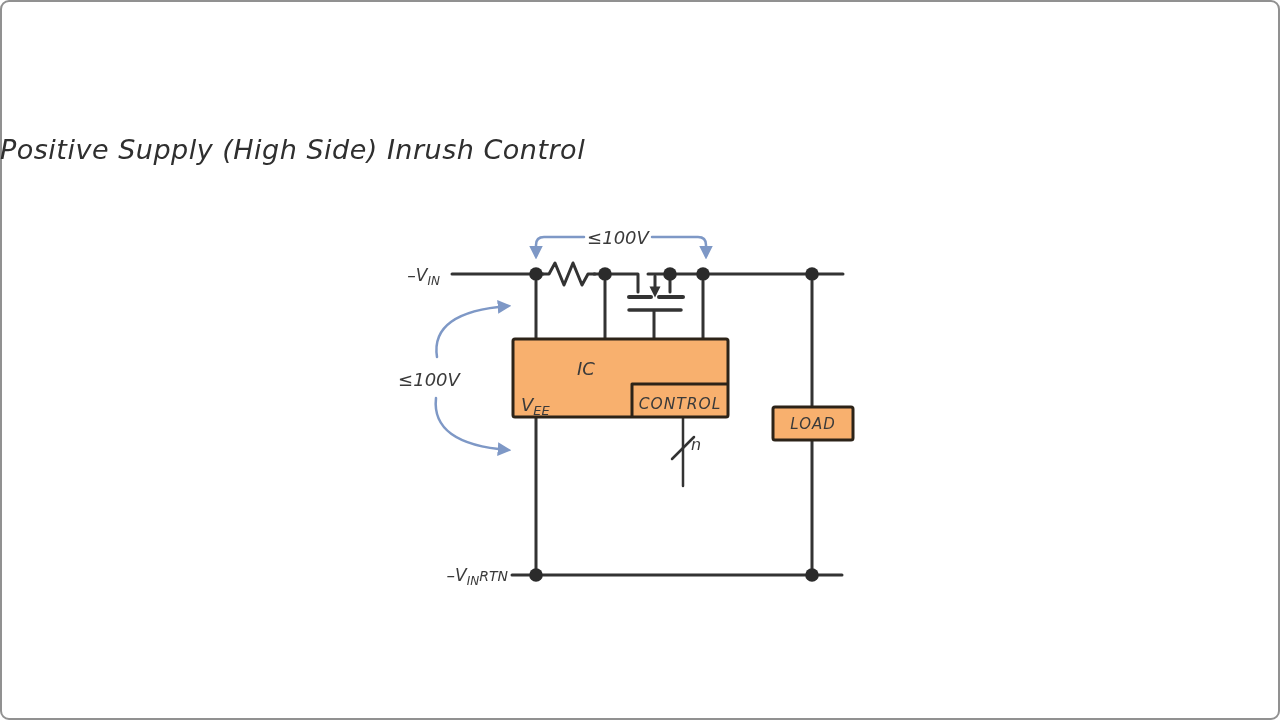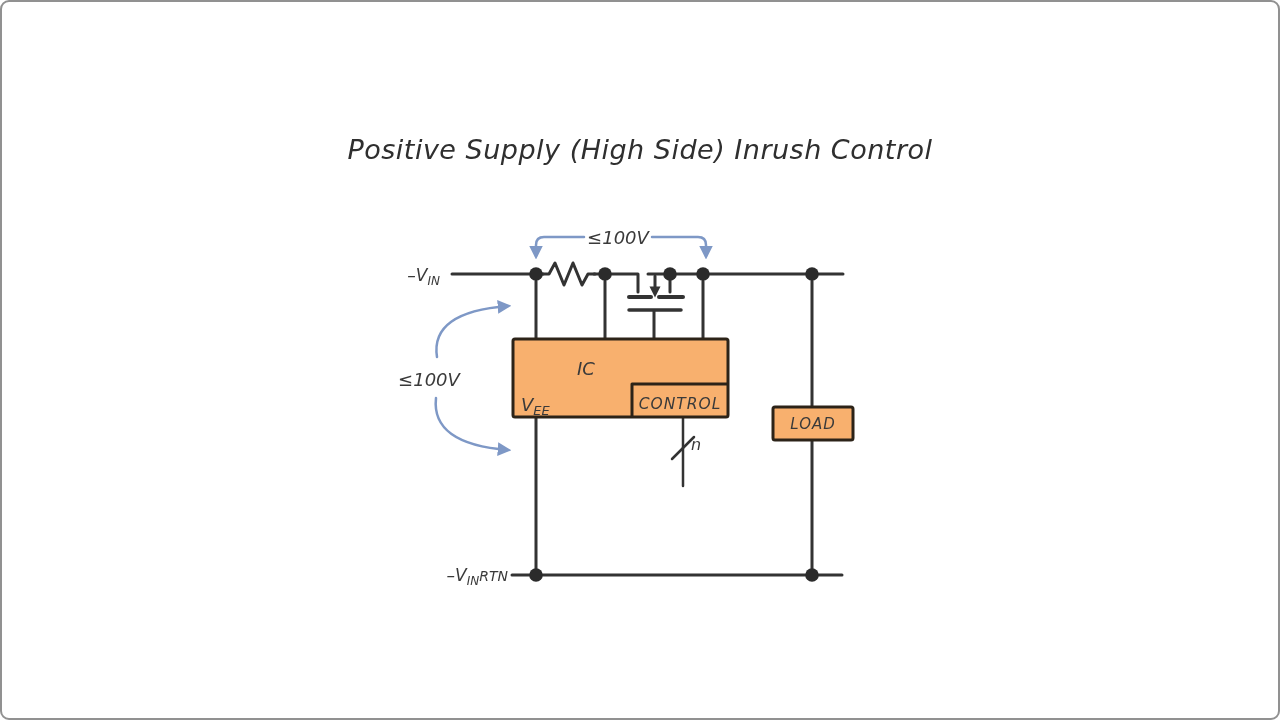--- a/index.html
+++ b/index.html
@@ -5,21 +5,21 @@
   html,body{margin:0;padding:0;}
   body{
     width:1280px;height:720px;background:#ffffff;overflow:hidden;position:relative;
     font-family:"DejaVu Sans", sans-serif;
   }
   .frame-edge{
     position:absolute;inset:0;border:2px solid rgba(35,35,35,.5);
     border-radius:9px;pointer-events:none;box-sizing:border-box;
   }
   .title{
-    position:absolute;top:134px;left:0;width:100%;text-align:center;
+    position:absolute;top:134px;left:0;width:100%;text-align:left;
     font-size:27px;font-style:italic;color:#2f2f2f;letter-spacing:.5px;
   }
   svg{position:absolute;left:0;top:0;}
   .wire{stroke:#333333;stroke-width:3;fill:none;stroke-linecap:round;stroke-linejoin:round;}
   .wire-thin{stroke:#333333;stroke-width:2.5;fill:none;stroke-linecap:round;}
   .bar{stroke:#333333;stroke-width:4;fill:none;stroke-linecap:round;}
   .node{fill:#2b2b2b;}
   .compbox{fill:#F8B06E;stroke:#2c2318;stroke-width:3;stroke-linejoin:round;}
   .innerbox{fill:none;stroke:#2c2318;stroke-width:3;stroke-linejoin:round;}
   .blue{stroke:#7E98C6;stroke-width:2.5;fill:none;stroke-linecap:round;stroke-linejoin:round;}

